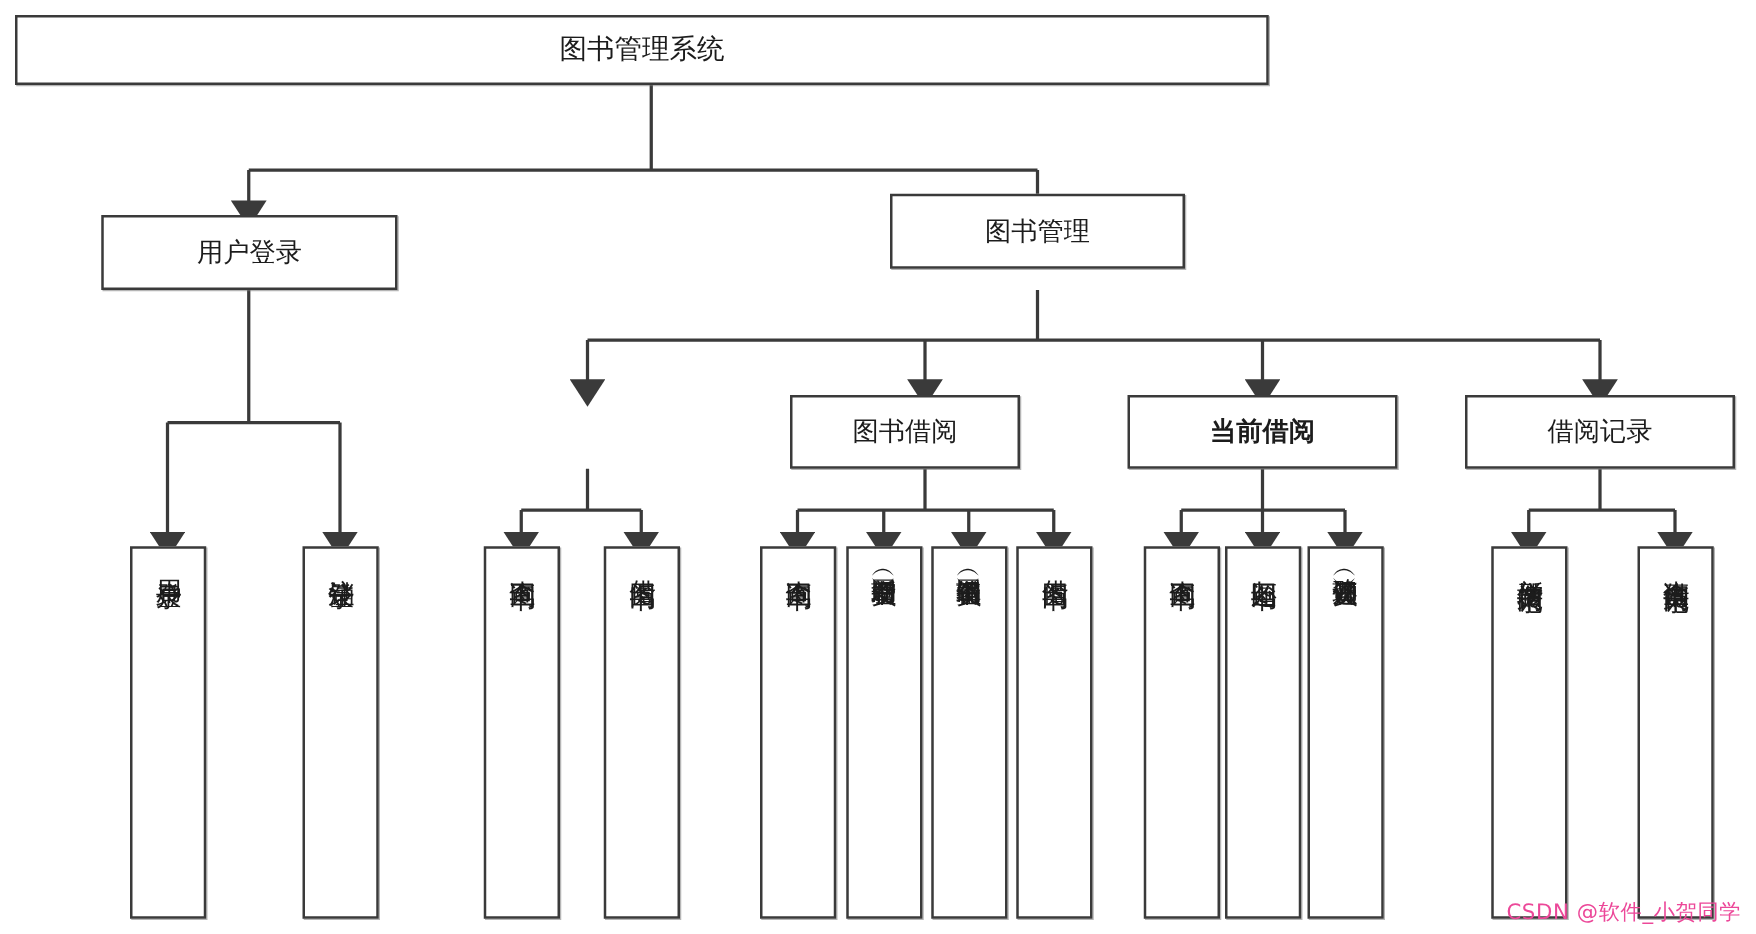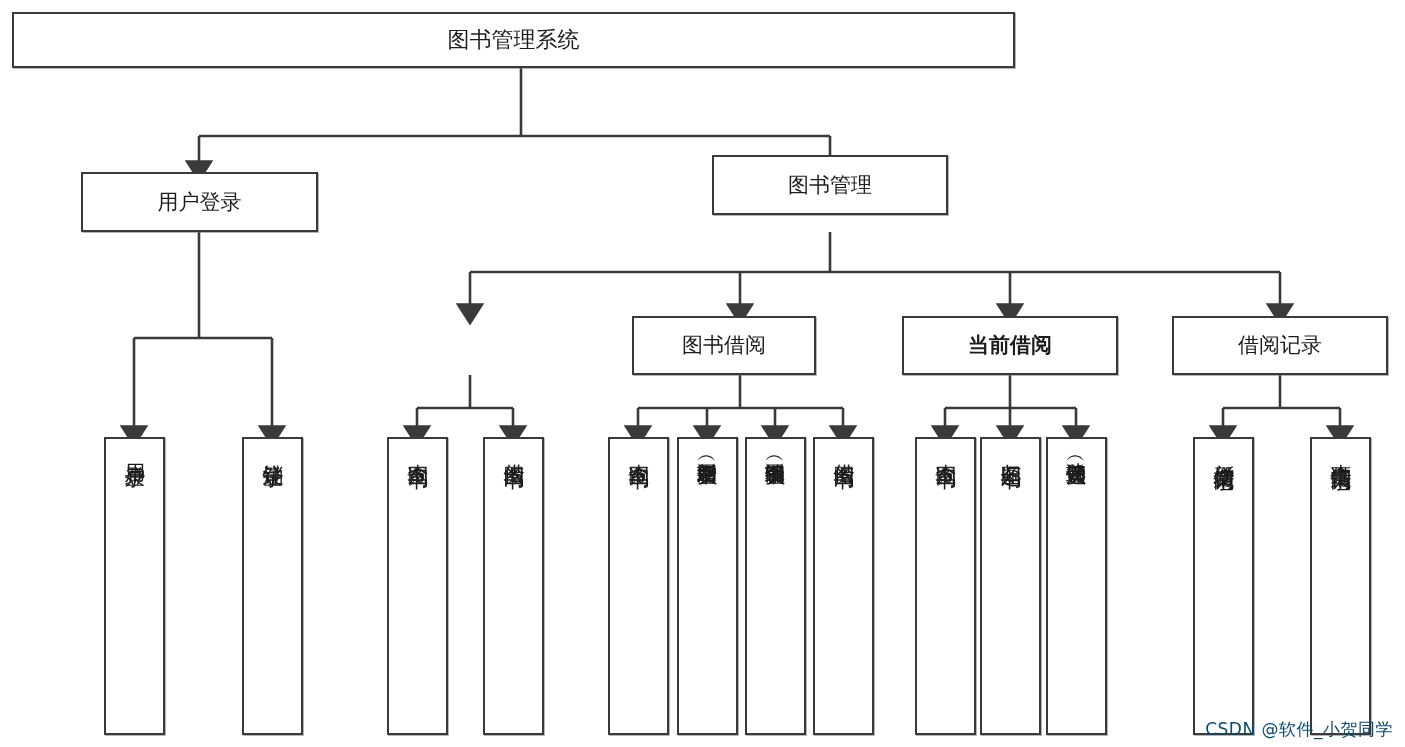--- a/index.html
+++ b/index.html
@@ -62,21 +62,21 @@
   }
   .node.vert.tall-text .label {
     font-size: 20px;
     letter-spacing: 0.5px;
   }
   .watermark {
     position: absolute;
     right: 12px;
     bottom: 6px;
     font-size: 17px;
-    color: #0c4a6e;
+    color: #ec4899;
     letter-spacing: 0.5px;
     white-space: nowrap;
   }
 </style>
 </head>
 <body>
 
 <div id="canvas">
 
   <svg id="wires" viewBox="0 0 1405 747" xmlns="http://www.w3.org/2000/svg">

